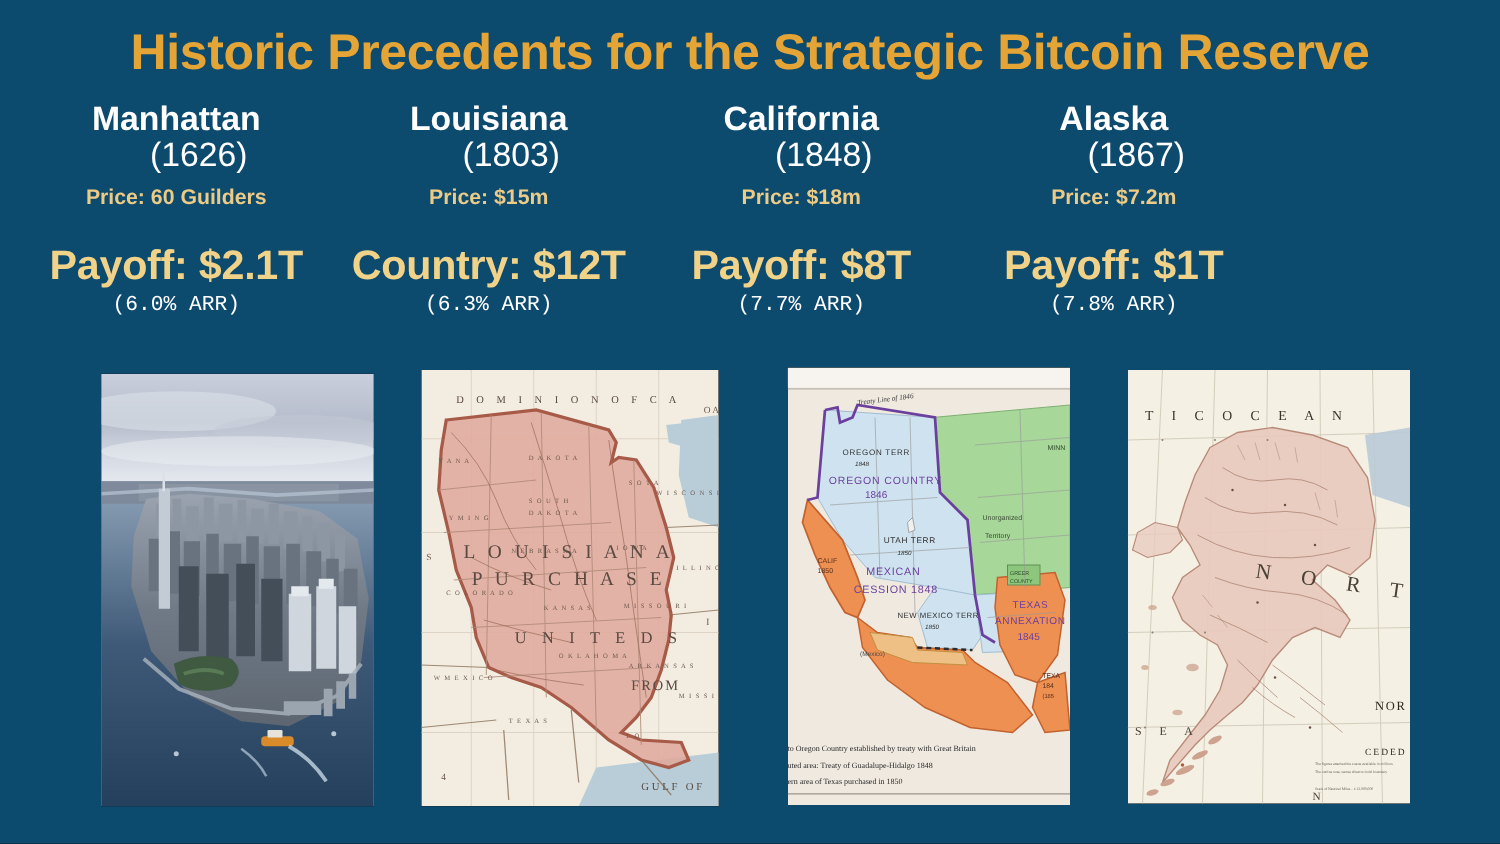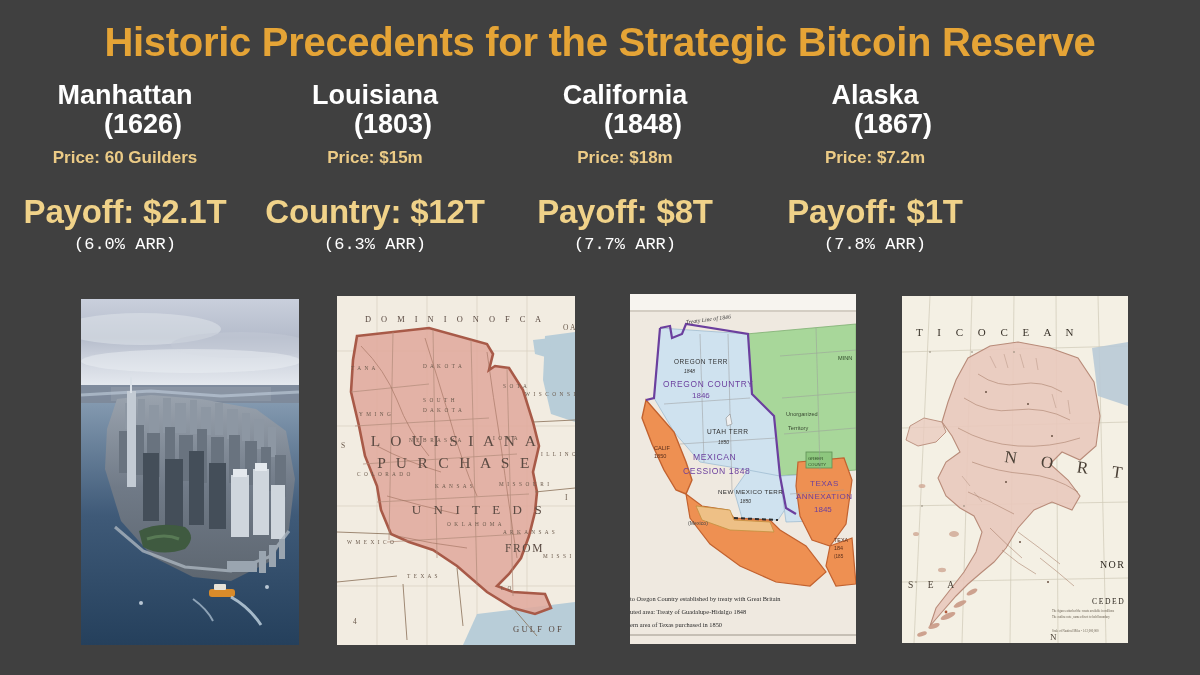--- a/index.html
+++ b/index.html
@@ -2,38 +2,38 @@
 <html><head>
 <meta charset="utf-8">
 <style>
   * { margin:0; padding:0; box-sizing:border-box; }
   html,body { width:1200px; height:675px; overflow:hidden; }
   body {
     background:#100e0c;
     font-family:"Liberation Sans", sans-serif;
     -webkit-font-smoothing:antialiased;
   }
-  #slide { position:relative; width:1200px; height:675px; background:#404040; }
+  #slide { position:relative; width:1200px; height:675px; background:#0c4a6e; }
 
   
   .title {
     position:absolute; top:20px; left:0; width:1200px;
     text-align:center;
     font-size:40px; font-weight:bold; letter-spacing:-0.3px;
     color:#e5a436;
     font-family:"Liberation Sans", sans-serif;
     white-space:nowrap;
   }
 
   
-  .cols { position:absolute; top:82px; left:0; width:1000px; height:200px; display:flex; }
+  .cols { position:absolute; top:82px; left:16px; width:1000px; height:200px; display:flex; }
   .col { flex:1 1 0; text-align:center; position:relative; }
 
   .place { font-size:27px; font-weight:bold; color:#ffffff; line-height:1.0; }
-  .year  { font-size:27px; font-weight:bold; color:#ffffff; line-height:1.18;padding-left:36px; }
+  .year  { font-size:27px; font-weight:normal; color:#ffffff; line-height:1.18;padding-left:36px; }
   .price { margin-top:7px; font-size:17px; font-weight:bold; color:#eccb86;text-align:center; }
   .payoff{ margin-top:25px; font-size:33px; font-weight:bold; color:#f0d289; letter-spacing:-0.2px; }
   .arr   { margin-top:4px; font-size:17px; color:#ffffff;font-family:Liberation Mono, monospace; }
 
   
   .img { position:absolute; overflow:hidden; background:#0b0a09; }
   #img-manhattan  { left:81px;  top:299px; width:218px; height:346px; }
   #img-louisiana  { left:337px; top:296px; width:238px; height:349px; }
   #img-california { left:630px; top:294px; width:226px; height:350px; }
   #img-alaska     { left:902px; top:296px; width:226px; height:347px;text-align:right; }

